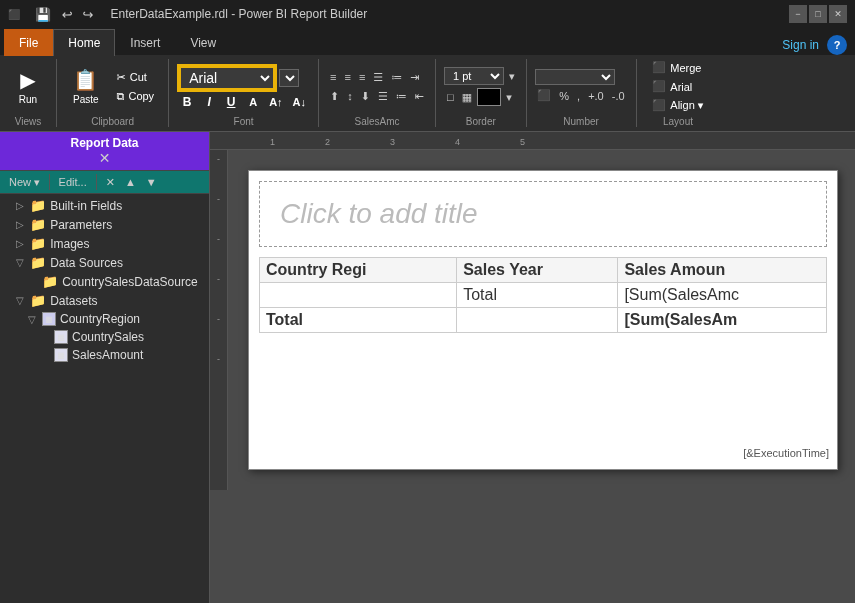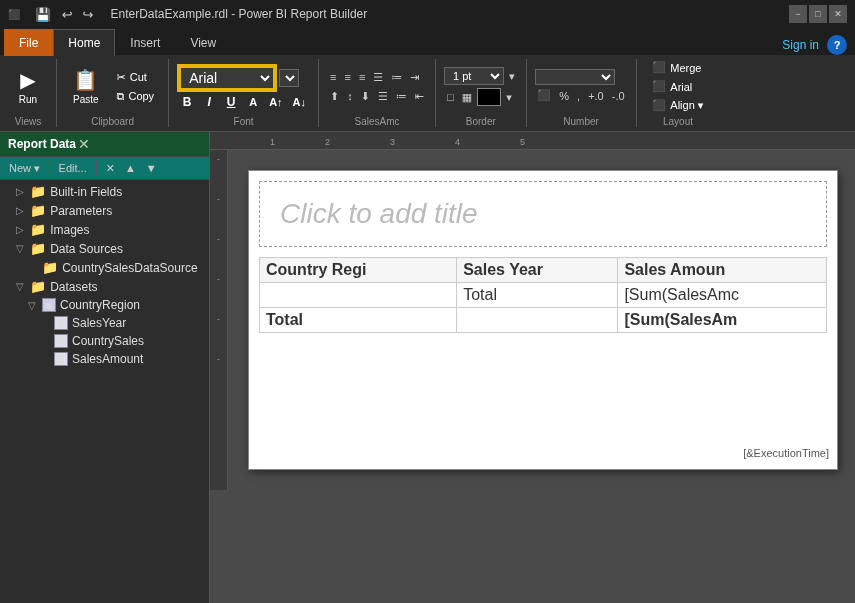--- a/index.html
+++ b/index.html
@@ -100,29 +100,30 @@
 
     
     .sidebar {
       width: 210px;
       background: #2d2d2d;
       border-right: 1px solid #555;
       display: flex;
       flex-direction: column;
     }
     .sidebar-header {
-      background: #14532d;
+      background: #6d28d9;
       padding: 4px 8px;
       font-size: 12px;
       font-weight: bold;
       color: #fff;
       border-bottom: 1px solid #444;
       display: flex;
       align-items: center;
-      justify-content: flex-start;
+      justify-content: flex-end;
+      flex-direction: column;
     }
     .sidebar-header-close {
       background: none; border: none; color: #ccc; cursor: pointer; font-size: 14px; padding: 0 2px;
     }
     .sidebar-toolbar {
       display: flex;
       align-items: center;
       padding: 3px 6px;
       gap: 4px;
       background: #0f766e;
@@ -461,25 +462,20 @@
         <span class="folder-icon">📁</span>
         <span>Datasets</span>
       </div>
 
       <div class="tree-item tree-indent2">
         <span class="tree-expander">▽</span>
         <span style="display:inline-flex;width:14px;height:14px;border:1px solid #888;background:#cce;font-size:8px;align-items:center;justify-content:center;">▦</span>
         <span>CountryRegion</span>
       </div>
 
-      <div class="tree-item tree-indent3">
-        <span class="tree-expander"> </span>
-        <span style="display:inline-flex;width:14px;height:14px;border:1px solid #888;background:#dde;font-size:8px;align-items:center;justify-content:center;">▦</span>
-        <span>SalesYear</span>
-      </div>
 
       <div class="tree-item tree-indent3">
         <span class="tree-expander"> </span>
         <span style="display:inline-flex;width:14px;height:14px;border:1px solid #888;background:#dde;font-size:8px;align-items:center;justify-content:center;">▦</span>
         <span>CountrySales</span>
       </div>
 
       <div class="tree-item tree-indent3">
         <span class="tree-expander"> </span>
         <span style="display:inline-flex;width:14px;height:14px;border:1px solid #888;background:#dde;font-size:8px;align-items:center;justify-content:center;">▦</span>

